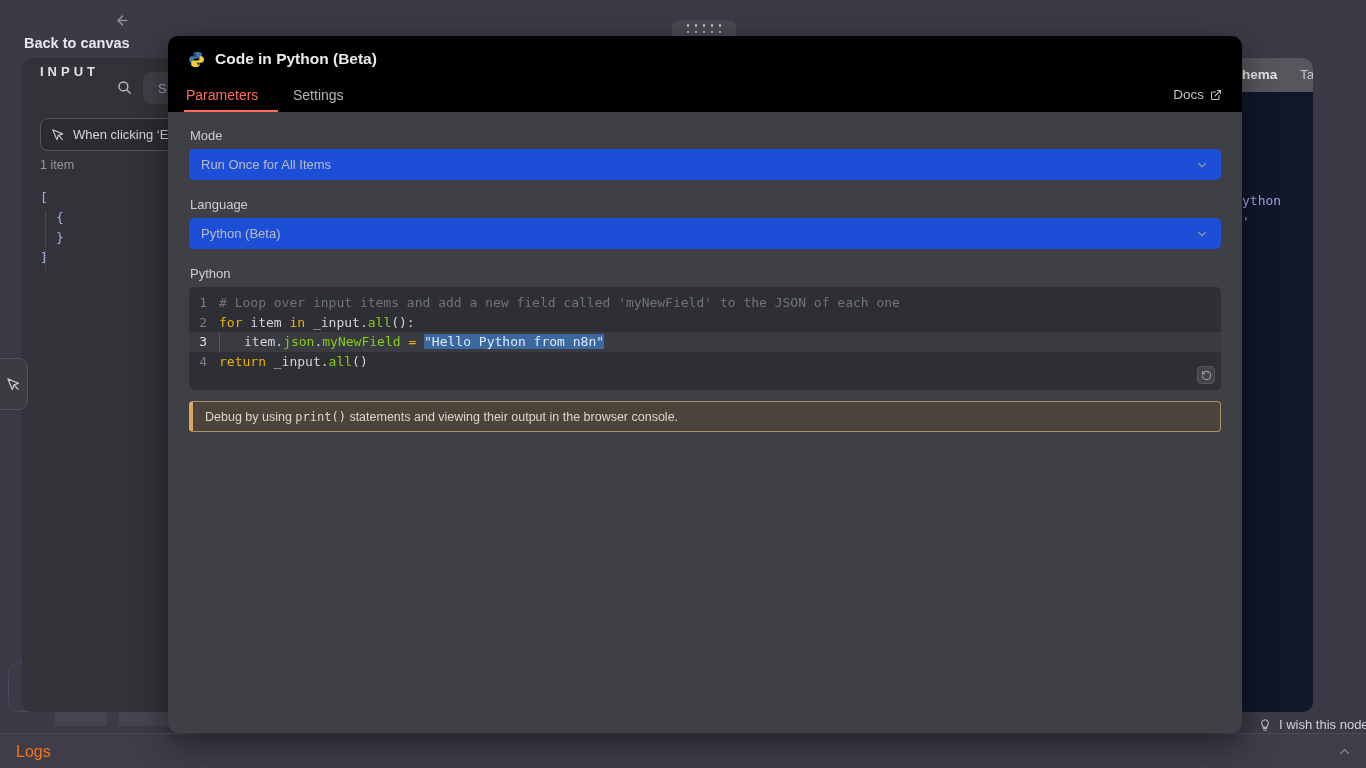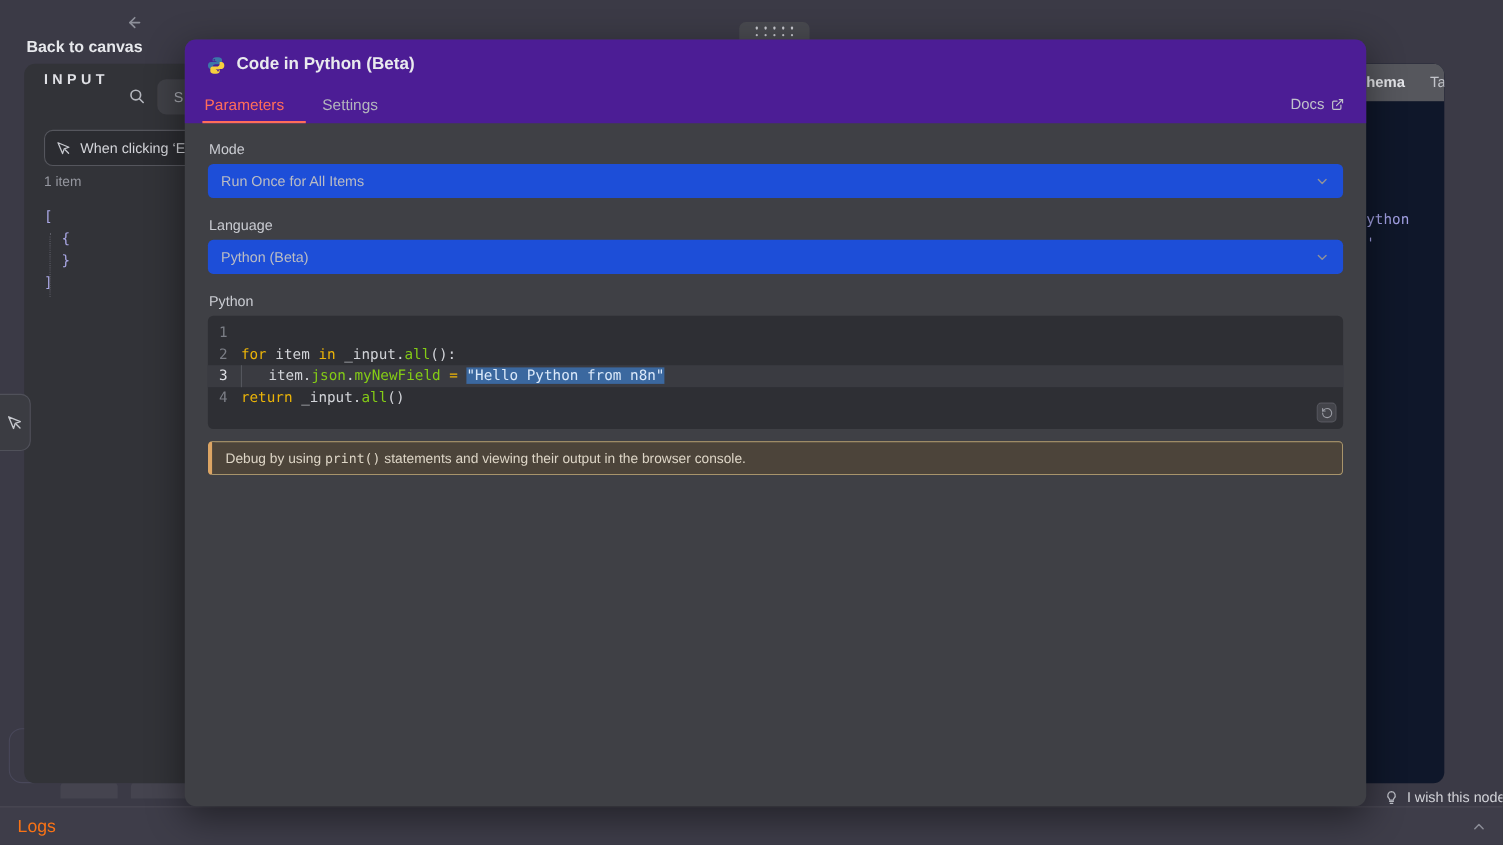--- a/index.html
+++ b/index.html
@@ -59,21 +59,21 @@
   .output-panel { position:absolute; left:1196px; top:58px; width:117px; height:654px;
     background:#0f172a; border-radius:10px; z-index:3; overflow:hidden; }
   .op-tabs { position:absolute; left:0; top:0; right:0; height:34px; background:#56575d; }
   .op-tab-a { position:absolute; left:46px; top:9px; font-size:13.5px; font-weight:700; color:#e4e5e9; cursor:pointer; }
   .op-tab-b { position:absolute; left:104px; top:9px; font-size:13.5px; color:#c3c5cb; cursor:pointer; }
   .op-frag { position:absolute; font-family:"DejaVu Sans Mono", monospace; font-size:13px; color:#a19fe2; }
 
   
   .modal { position:absolute; left:168px; top:36px; width:1074px; height:697px;
     background:#3f4045; border-radius:10px; box-shadow:0 10px 34px rgba(0,0,0,.45); z-index:10; }
-  .m-header { position:relative; height:76px; background:#4c1d95; border-radius:10px 10px 0 0; }
+  .m-header { position:relative; height:76px; background:#000000; border-radius:10px 10px 0 0; }
   .m-title-row { position:absolute; left:20px; top:14px; display:flex; align-items:center; gap:10px; }
   .m-title { font-size:15.5px; font-weight:700; color:#e9eaee; }
   .tab { position:absolute; bottom:9px; font-size:14px; cursor:pointer; }
   .tab.params { left:18px; color:#ff6d5a; font-weight:500; }
   .tab.settings { left:125px; color:#b3b5bd; }
   .tab-underline { position:absolute; left:16px; bottom:0; width:94px; height:2px; background:#ff6d5a; }
   .docs { position:absolute; right:20px; bottom:10px; display:flex; align-items:center; gap:6px;
     color:#c0c2ca; font-size:13.5px; cursor:pointer; }
 
   .m-body { position:relative; padding:16px 21px 0; }
@@ -238,20 +238,21 @@
         <svg width="14" height="14" viewBox="0 0 24 24" fill="none" stroke="currentColor" stroke-width="2.2" stroke-linecap="round" stroke-linejoin="round">
             <path d="m6 9 6 6 6-6"></path>
           </svg>
       </span>
     </div>
 
     <div class="field-label">Python</div>
     <div class="editor">
       <div class="cl">
         <span class="gut">1</span>
+        <span class="src"><span class="tk-cm"># Loop over input items and add a new field called 'myNewField' to the JSON of each one</span></span>
       </div>
       <div class="cl">
         <span class="gut">2</span>
         <span class="src"><span class="tk-kw">for</span><span> item </span><span class="tk-kw">in</span><span> _input.</span><span class="tk-fn">all</span><span>():</span></span>
       </div>
       <div class="cl active">
         <span class="gut">3</span>
         <span class="src"><span class="indent-guide"></span><span>item.</span><span class="tk-fn">json</span><span>.</span><span class="tk-fn">myNewField</span><span> </span><span class="tk-kw">=</span><span> </span><span class="tk-sel">"Hello Python from n8n"</span></span>
       </div>
       <div class="cl">

